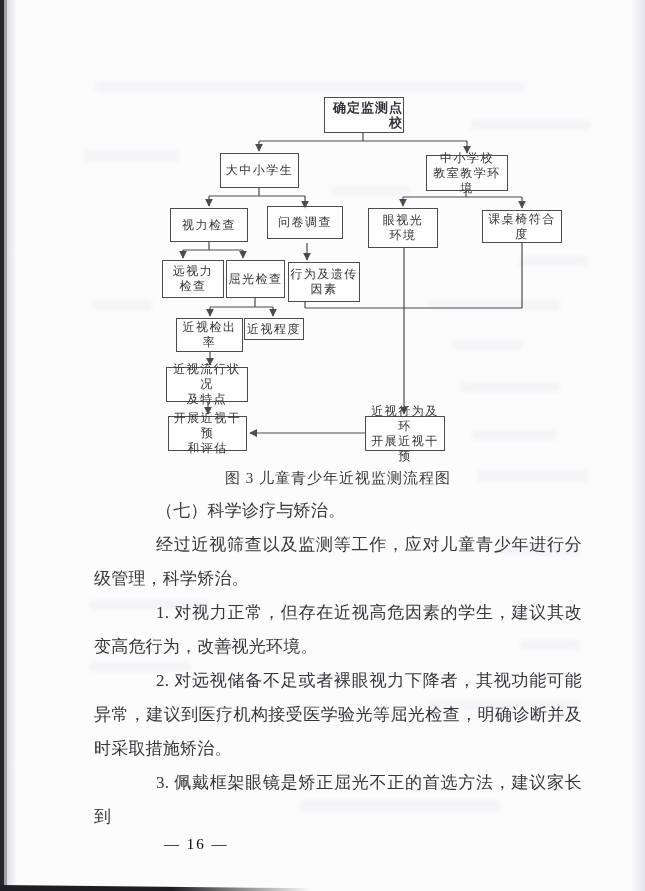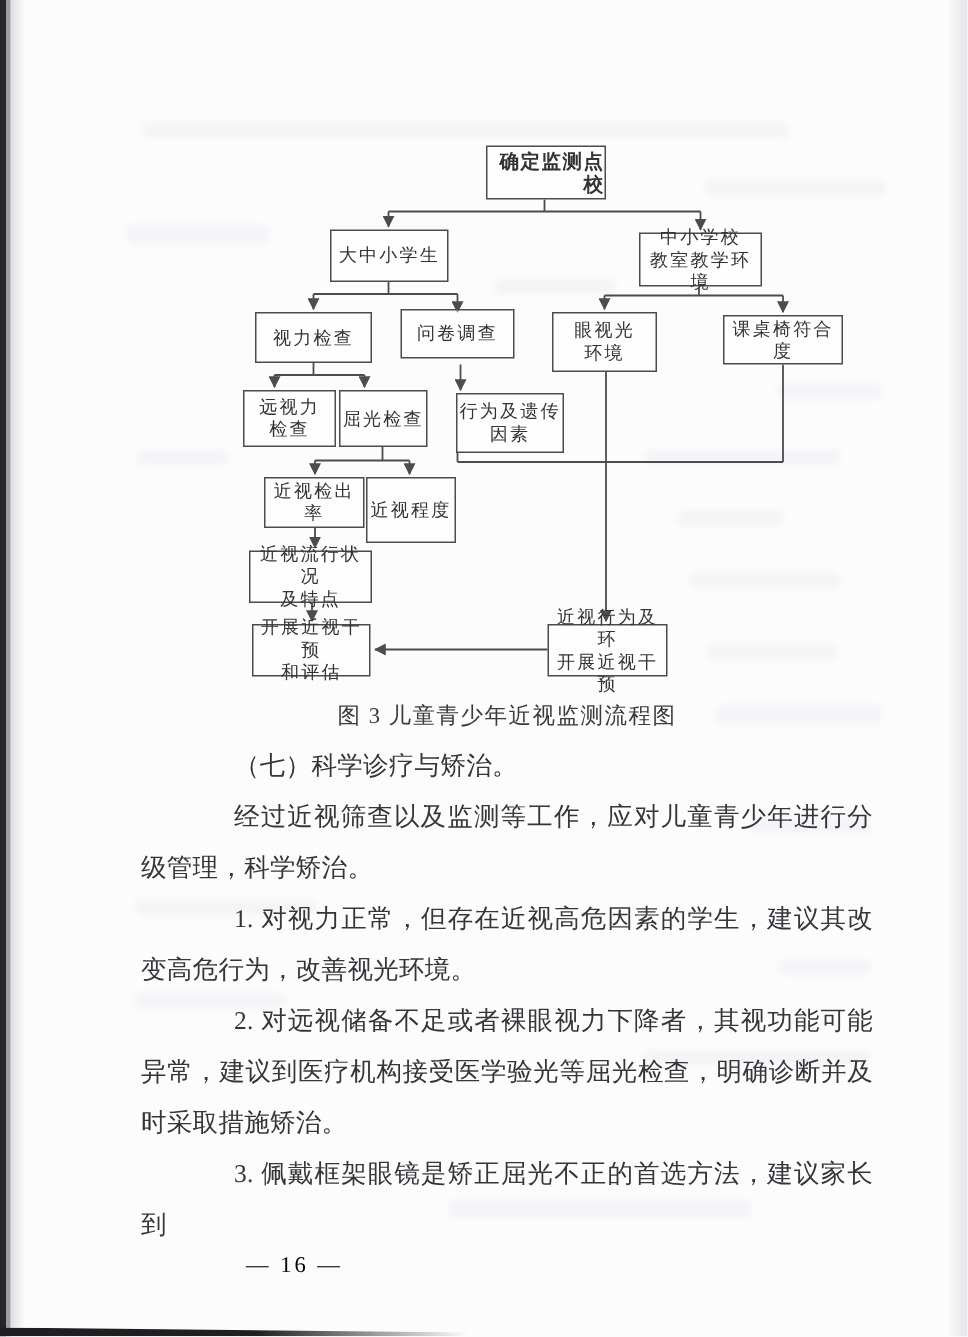--- a/index.html
+++ b/index.html
@@ -95,24 +95,24 @@
 <div class="node" style="left:426px;top:155px;width:82px;height:36px">中小学校
 教室教学环境</div>
 <div class="node" style="left:170px;top:208px;width:78px;height:34px">视力检查</div>
 <div class="node" style="left:267px;top:206px;width:76px;height:33px">问卷调查</div>
 <div class="node" style="left:368px;top:208px;width:70px;height:40px">眼视光
 环境</div>
 <div class="node" style="left:482px;top:210px;width:80px;height:33px">课桌椅符合度</div>
 <div class="node" style="left:162px;top:260px;width:62px;height:38px">远视力
 检查</div>
 <div class="node" style="left:226px;top:260px;width:59px;height:38px">屈光检查</div>
-<div class="node" style="left:304px;top:262px;width:72px;height:40px">行为及遗传
+<div class="node" style="left:288px;top:262px;width:72px;height:40px">行为及遗传
 因素</div>
 <div class="node" style="left:176px;top:318px;width:67px;height:34px">近视检出率</div>
-<div class="node" style="left:244px;top:318px;width:60px;height:44px">近视程度</div>
+<div class="node" style="left:244px;top:318px;width:60px;height:22px">近视程度</div>
 <div class="node" style="left:166px;top:367px;width:82px;height:35px">近视流行状况
 及特点</div>
 <div class="node" style="left:168px;top:416px;width:79px;height:35px">开展近视干预
 和评估</div>
 <div class="node" style="left:365px;top:416px;width:80px;height:35px">近视行为及环
 开展近视干预</div>
 
 <div class="textblock">
   <div class="caption">图 3 儿童青少年近视监测流程图</div>
   <p class="para">（七）科学诊疗与矫治。</p>

